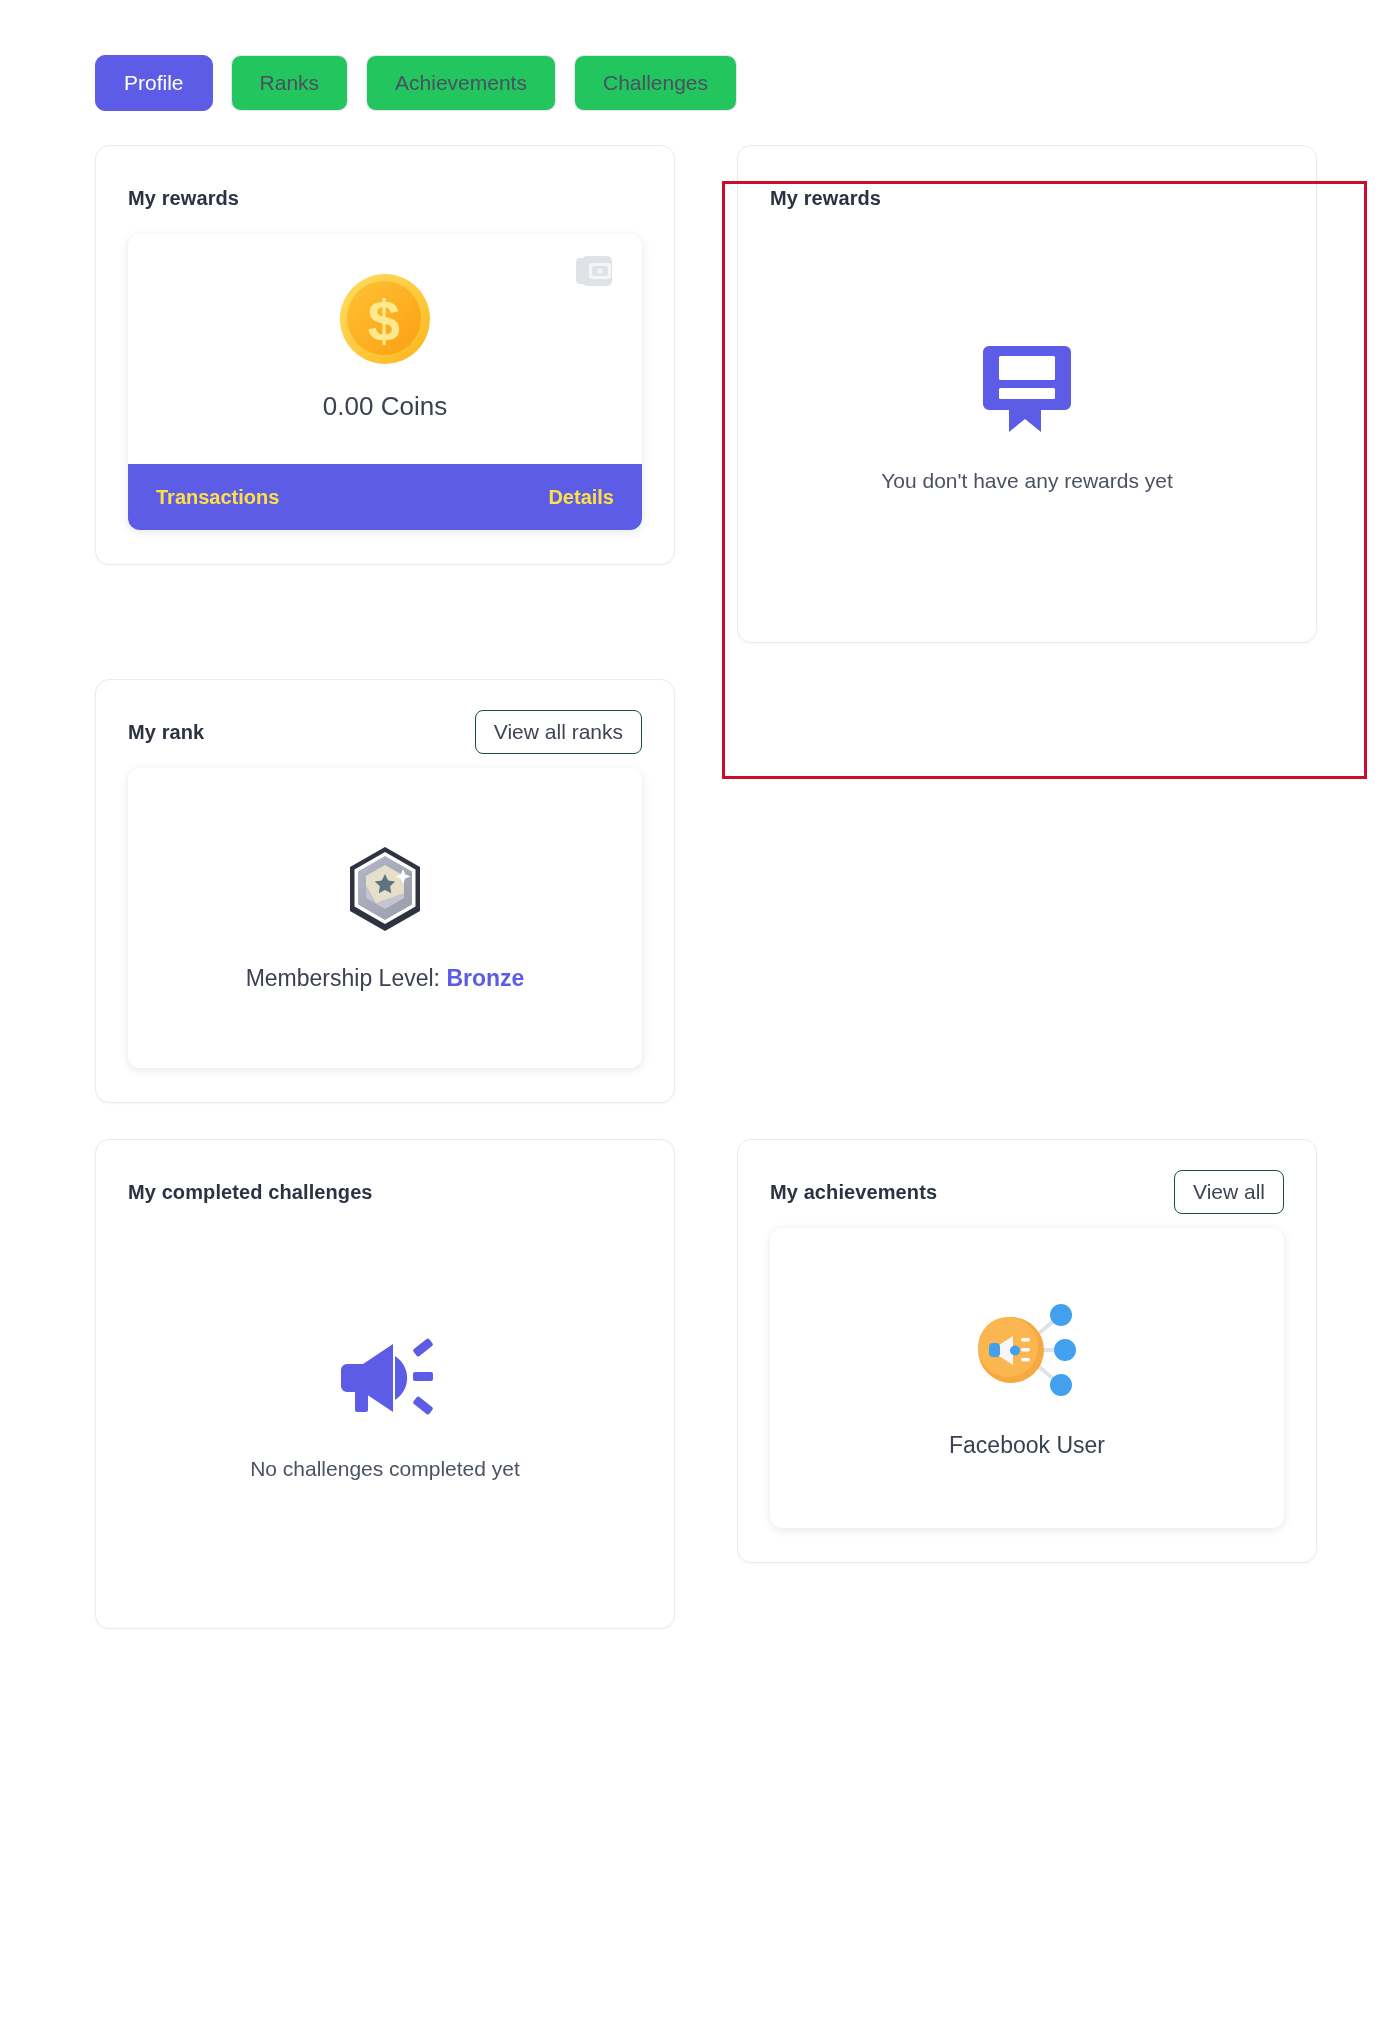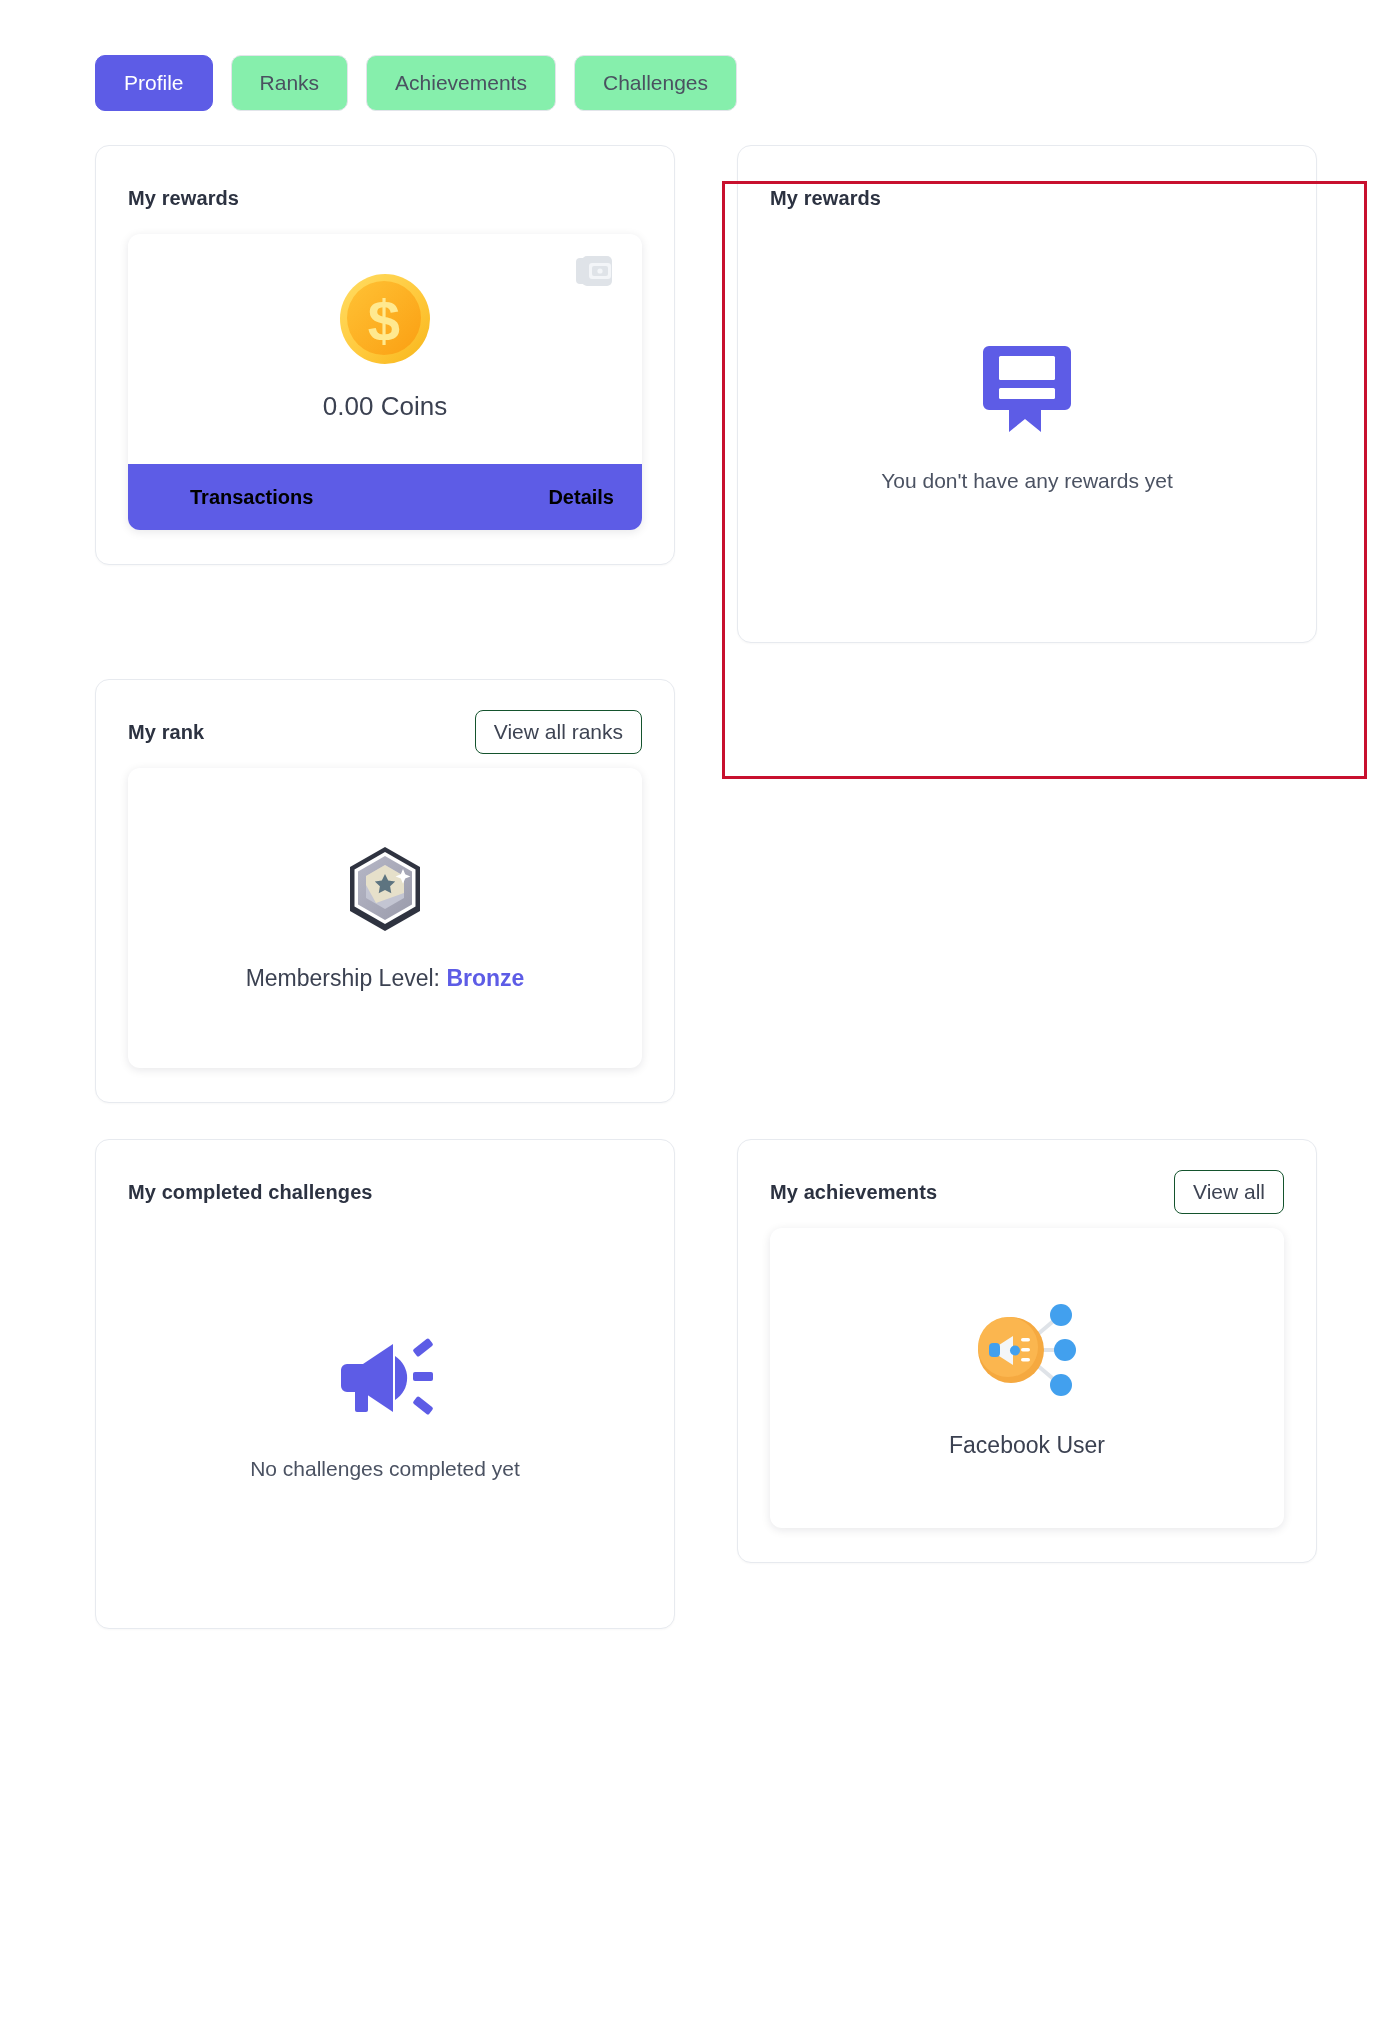--- a/index.html
+++ b/index.html
@@ -25,21 +25,21 @@
     display: flex;
     gap: 18px;
     margin-bottom: 34px;
   }
   .tab {
     height: 56px;
     min-width: 100px;
     padding: 0 28px;
     border-radius: 10px;
     border: 1px solid #e2e5ea;
-    background: #86efac;
+    background: #22c55e;
     color: #4a5160;
     font-size: 21px;
     font-family: "Liberation Sans", sans-serif;
     display: flex;
     align-items: center;
     justify-content: center;
     white-space: nowrap;
     cursor: pointer;
   }
   .tab.active {
@@ -125,25 +125,24 @@
   }
   .wallet-foot {
     height: 66px;
     background: #5d5ce6;
     display: flex;
     align-items: center;
     justify-content: space-between;
     padding: 0 28px;
   }
   .wallet-foot span {
-    color: #000000;
+    color: #fde047;
     font-size: 20px;
     font-weight: bold;
     cursor: pointer;
-    margin-left: 34px;
   }
 
   
   .empty {
     display: flex;
     flex-direction: column;
     align-items: center;
     justify-content: center;
     text-align: center;
   }

